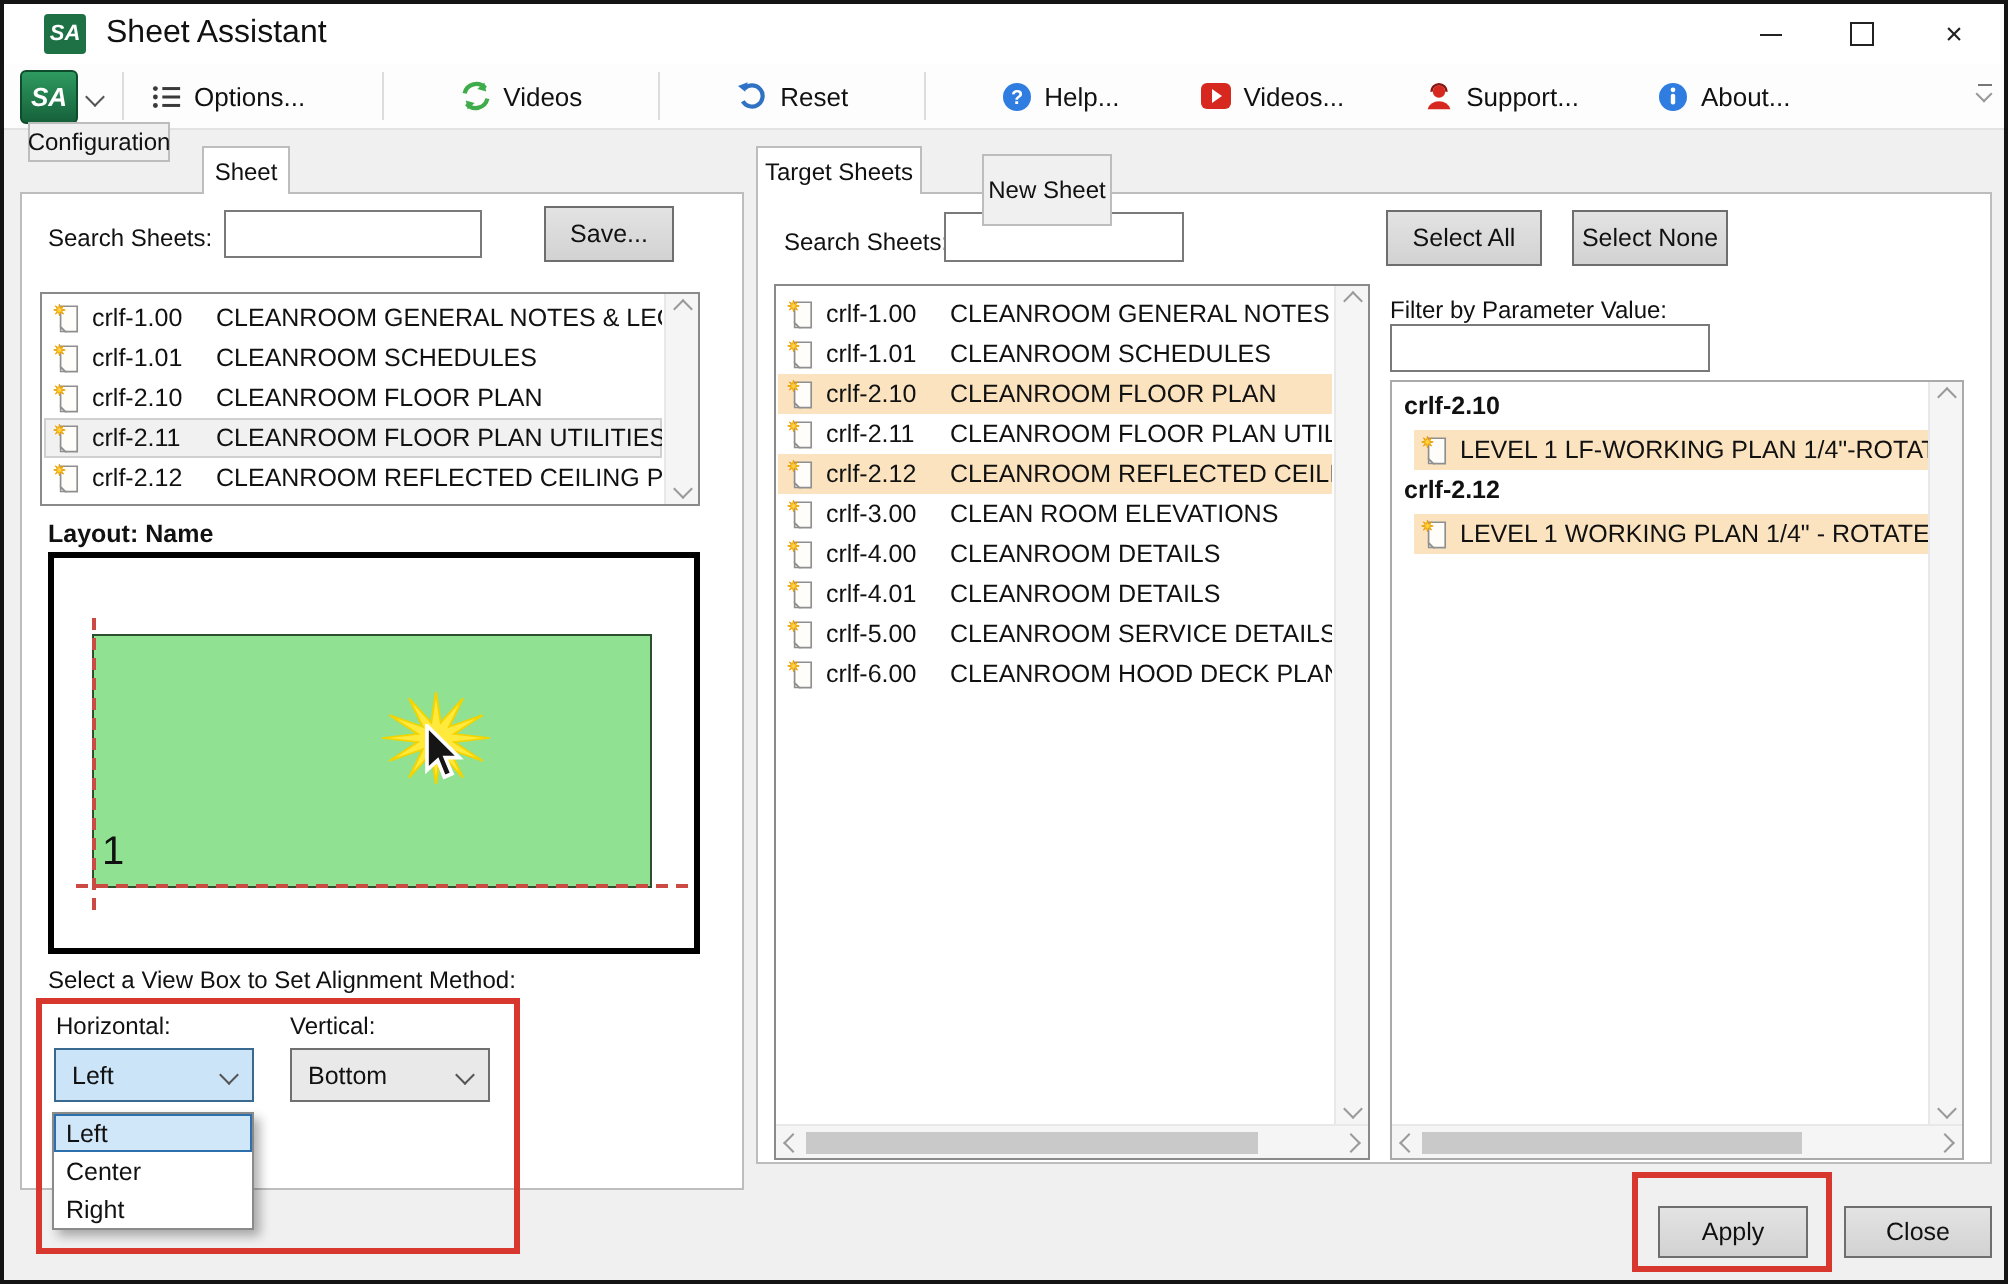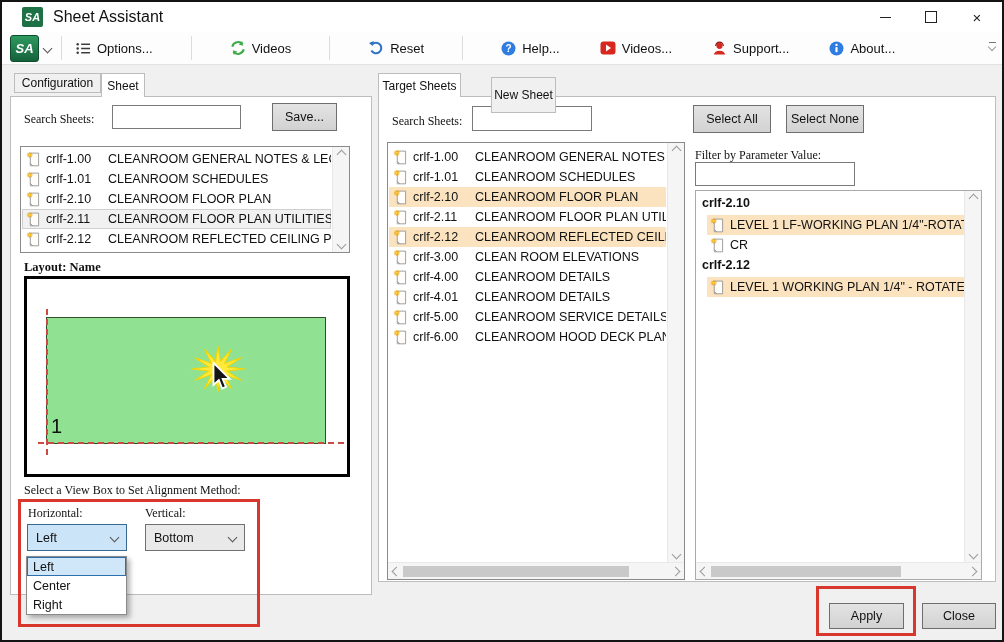--- a/index.html
+++ b/index.html
@@ -39,21 +39,21 @@
   .cv.light{border-color:#9a9a9a;}
   .up{transform:rotate(-135deg);} .down{transform:rotate(45deg);}
   .lft{transform:rotate(135deg);} .rgt{transform:rotate(-45deg);}
   
   .panel{position:absolute;background:#fff;border:1px solid #bdbdbd;box-sizing:border-box;}
   .tab{position:absolute;box-sizing:border-box;font-size:12px;display:flex;
     align-items:center;justify-content:center;border:1px solid #bdbdbd;}
   .tab.inactive{background:#f0f0f0;z-index:1;}
   .tab.active{background:#fff;border-bottom:none;z-index:3;}
   
-  .lbl{position:absolute;font-size:12px;white-space:nowrap;font-family:Liberation Serif, serif;}
+  .lbl{position:absolute;font-size:12px;white-space:nowrap;}
   .tbox{position:absolute;background:#fff;border:1px solid #7a7a7a;box-sizing:border-box;
     font:12px "Liberation Sans",sans-serif;padding:0 4px;outline:none;}
   .btn{position:absolute;background:linear-gradient(#e3e3e3,#d2d2d2);
     border:1px solid #6e6e6e;box-sizing:border-box;font-size:12.5px;display:flex;
     align-items:center;justify-content:center;cursor:default;}
   
   .listbox{position:absolute;background:#fff;border:1px solid #8a8a8a;box-sizing:border-box;
     overflow:hidden;}
   .rows{position:absolute;left:1px;top:2px;right:18px;}
   .lrow{display:flex;align-items:center;height:20px;padding-left:4px;gap:6px;
@@ -206,21 +206,21 @@
           </span>
           <span>About...</span>
         </div>
       </div>
     <div class="tb-overflow">
       <div class="bar"></div>
         <span class="cv down light" style="width:5px;height:5px;"></span>
     </div>
   </div>
 
-  <div class="tab inactive" style="left:12px;top:71px;width:87px;height:20px;">
+  <div class="tab inactive" style="left:12px;top:59px;width:71px;height:20px;">
     <span>Configuration</span>
   </div>
   <div class="tab active" style="left:99px;top:71px;width:44px;height:24px;">
     <span>Sheet</span>
   </div>
   <div class="panel" style="left:8px;top:94px;width:362px;height:499px;"></div>
 
   <div class="lbl" style="left:22px;top:110px;">Search Sheets:</div>
   <input class="tbox" style="left: 110px; top: 103px; width: 129px; height: 24px;" value="">
   <div class="btn" style="left:270px;top:101px;width:65px;height:28px;">Save...</div>
@@ -477,30 +477,20 @@
         <div class="tree-row hl">
           <span class="ic-sheet">
             <svg width="14" height="16" viewBox="-1 -1 15 17">
               <path d="M3.6 1.2h8.9v13.6H6.1L3.6 12.3z" fill="#fffdfa" stroke="#8f8f8f" stroke-width="0.9"></path>
               <path d="M3.6 12.3l2.5 2.5H3.6z" fill="#dcdcdc" stroke="#8f8f8f" stroke-width="0.8"></path>
               <polygon fill="#ffd23e" stroke="#e89c00" stroke-width="0.5" points="6.1,3.2 4.11,3.66 5.19,5.39 3.46,4.31 3,6.3 2.54,4.31 0.81,5.39 1.89,3.66 -0.1,3.2 1.89,2.74 0.81,1.01 2.54,2.09 3,0.1 3.46,2.09 5.19,1.01 4.11,2.74"></polygon>
             </svg>
           </span>
           <span>LEVEL 1 LF-WORKING PLAN 1/4"-ROTATED-C</span>
         </div>
-        <div class="tree-row">
-          <span class="ic-sheet">
-            <svg width="14" height="16" viewBox="-1 -1 15 17">
-              <path d="M3.6 1.2h8.9v13.6H6.1L3.6 12.3z" fill="#fffdfa" stroke="#8f8f8f" stroke-width="0.9"></path>
-              <path d="M3.6 12.3l2.5 2.5H3.6z" fill="#dcdcdc" stroke="#8f8f8f" stroke-width="0.8"></path>
-              <polygon fill="#ffd23e" stroke="#e89c00" stroke-width="0.5" points="6.1,3.2 4.11,3.66 5.19,5.39 3.46,4.31 3,6.3 2.54,4.31 0.81,5.39 1.89,3.66 -0.1,3.2 1.89,2.74 0.81,1.01 2.54,2.09 3,0.1 3.46,2.09 5.19,1.01 4.11,2.74"></polygon>
-            </svg>
-          </span>
-          <span>CR</span>
-        </div>
         <div class="tree-head">crlf-2.12</div>
         <div class="tree-row hl">
           <span class="ic-sheet">
             <svg width="14" height="16" viewBox="-1 -1 15 17">
               <path d="M3.6 1.2h8.9v13.6H6.1L3.6 12.3z" fill="#fffdfa" stroke="#8f8f8f" stroke-width="0.9"></path>
               <path d="M3.6 12.3l2.5 2.5H3.6z" fill="#dcdcdc" stroke="#8f8f8f" stroke-width="0.8"></path>
               <polygon fill="#ffd23e" stroke="#e89c00" stroke-width="0.5" points="6.1,3.2 4.11,3.66 5.19,5.39 3.46,4.31 3,6.3 2.54,4.31 0.81,5.39 1.89,3.66 -0.1,3.2 1.89,2.74 0.81,1.01 2.54,2.09 3,0.1 3.46,2.09 5.19,1.01 4.11,2.74"></polygon>
             </svg>
           </span>
           <span>LEVEL 1 WORKING PLAN 1/4" - ROTATED-ON</span>

